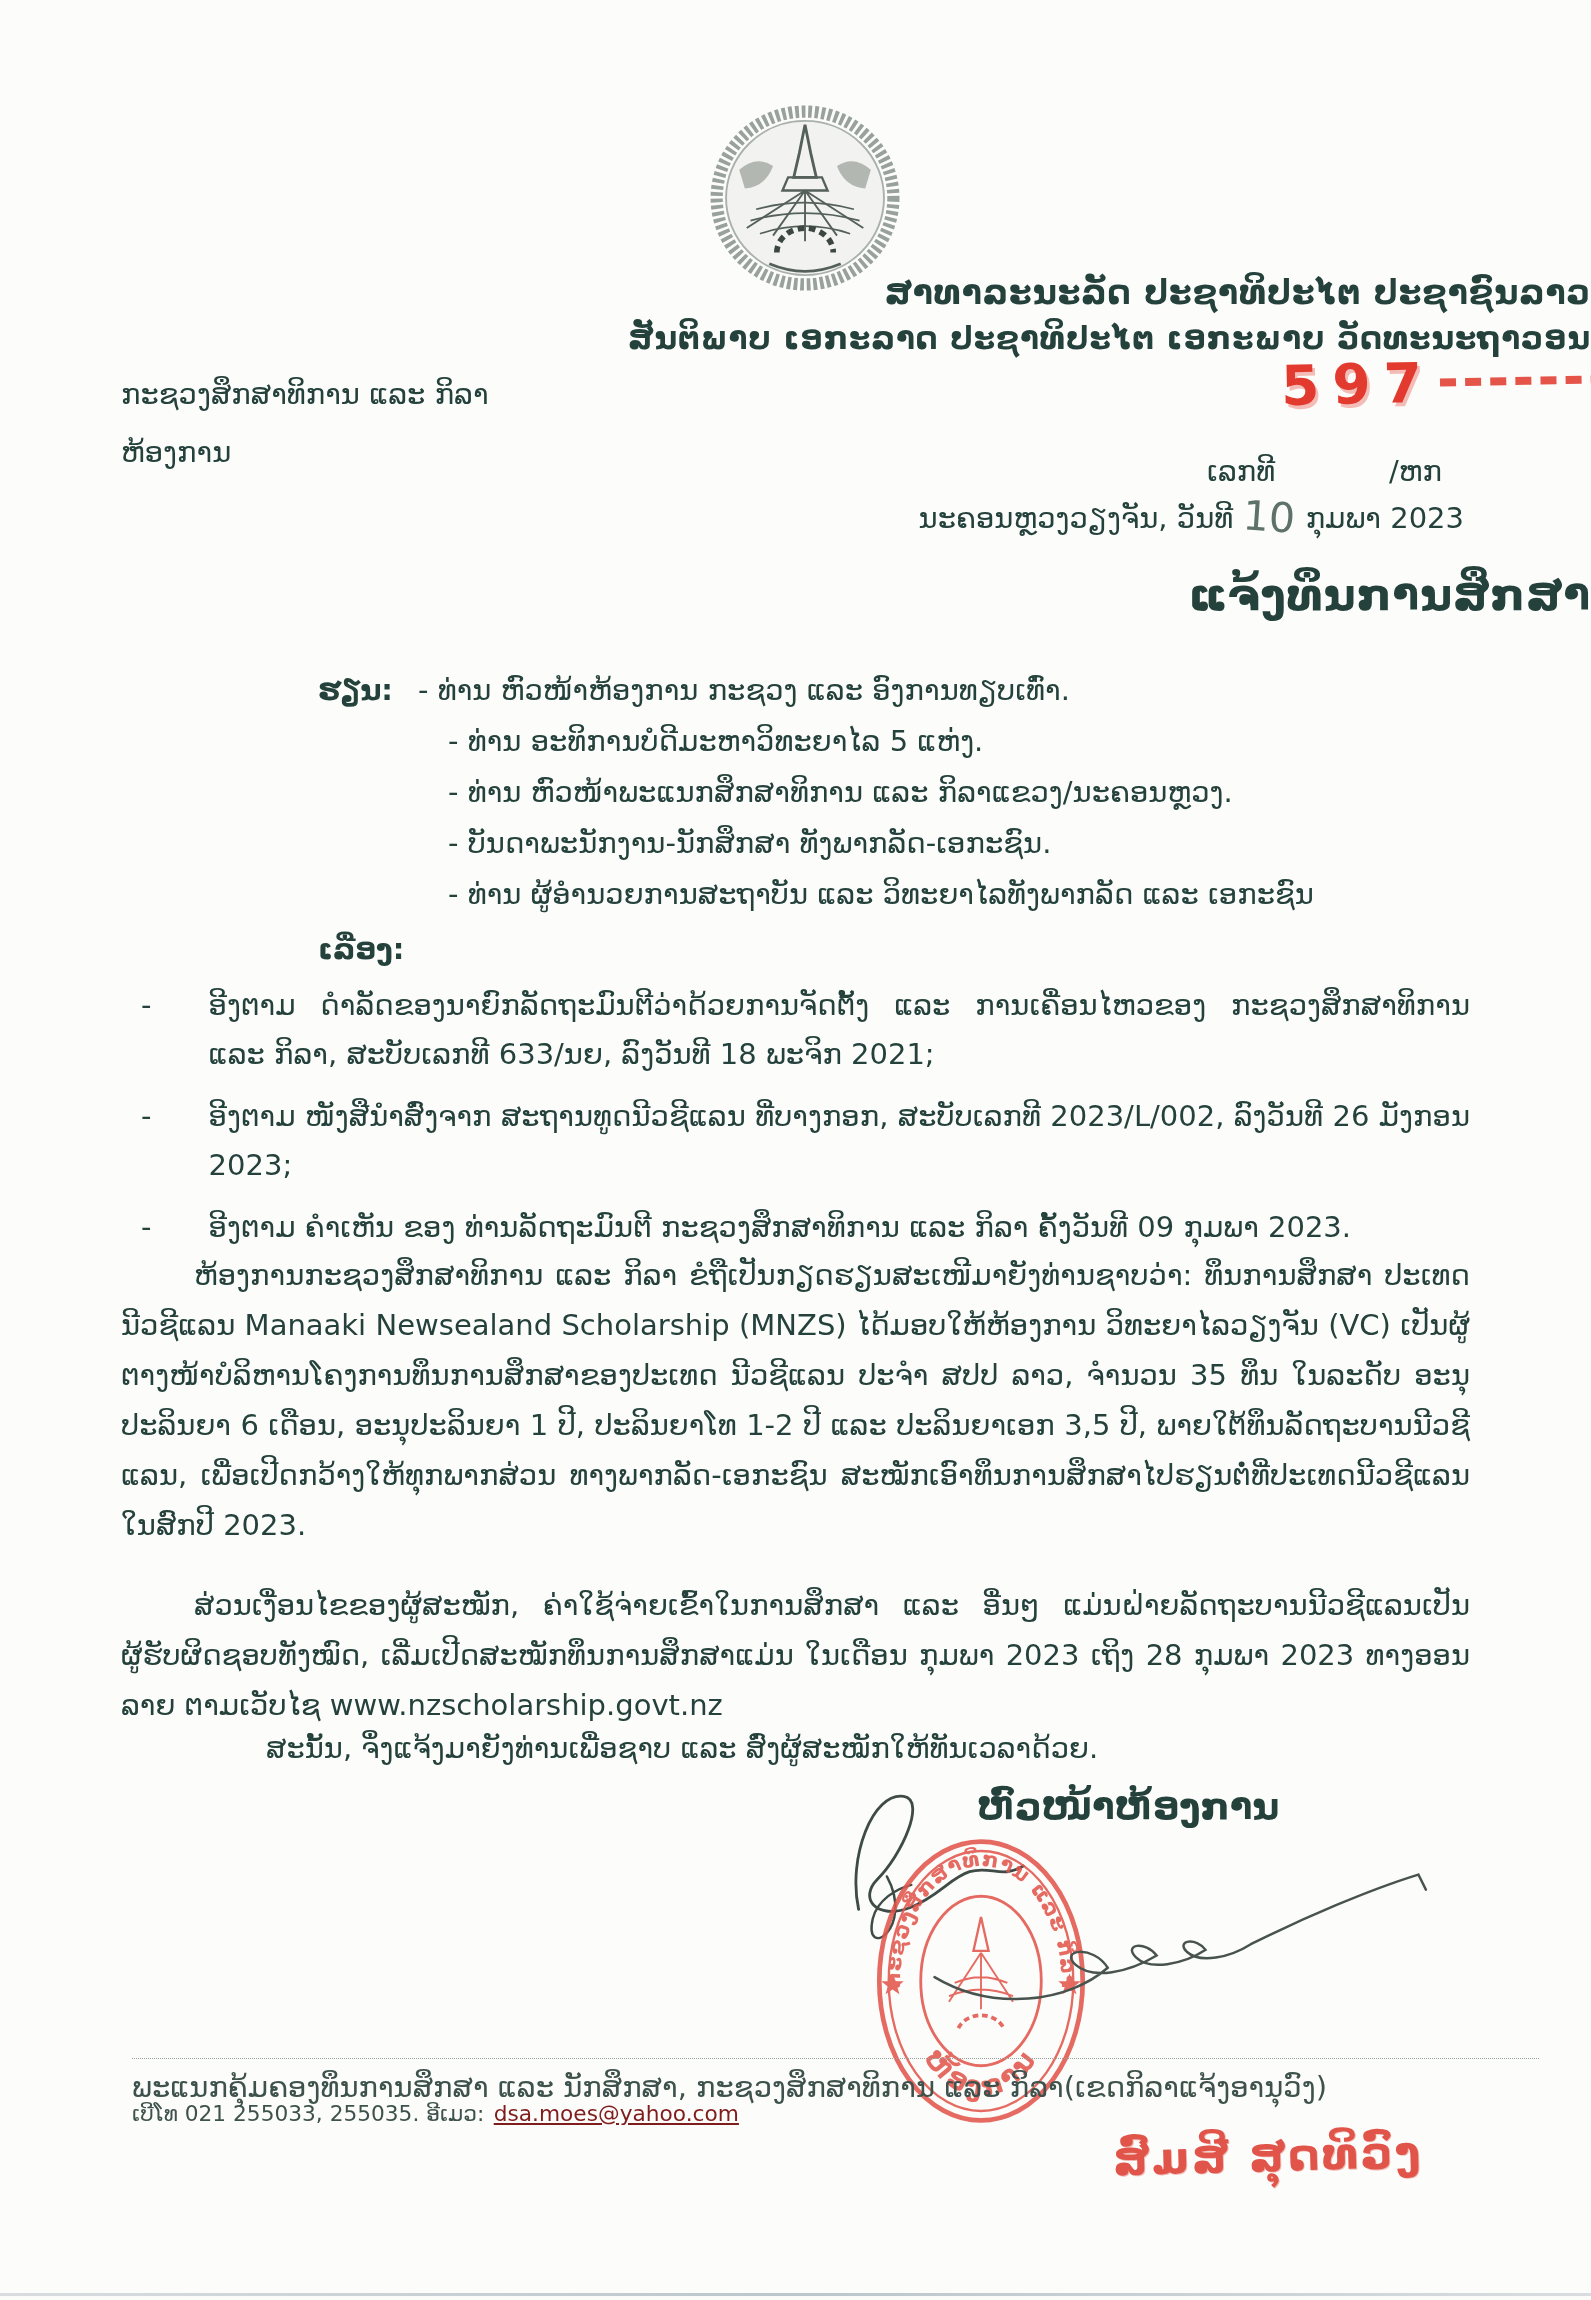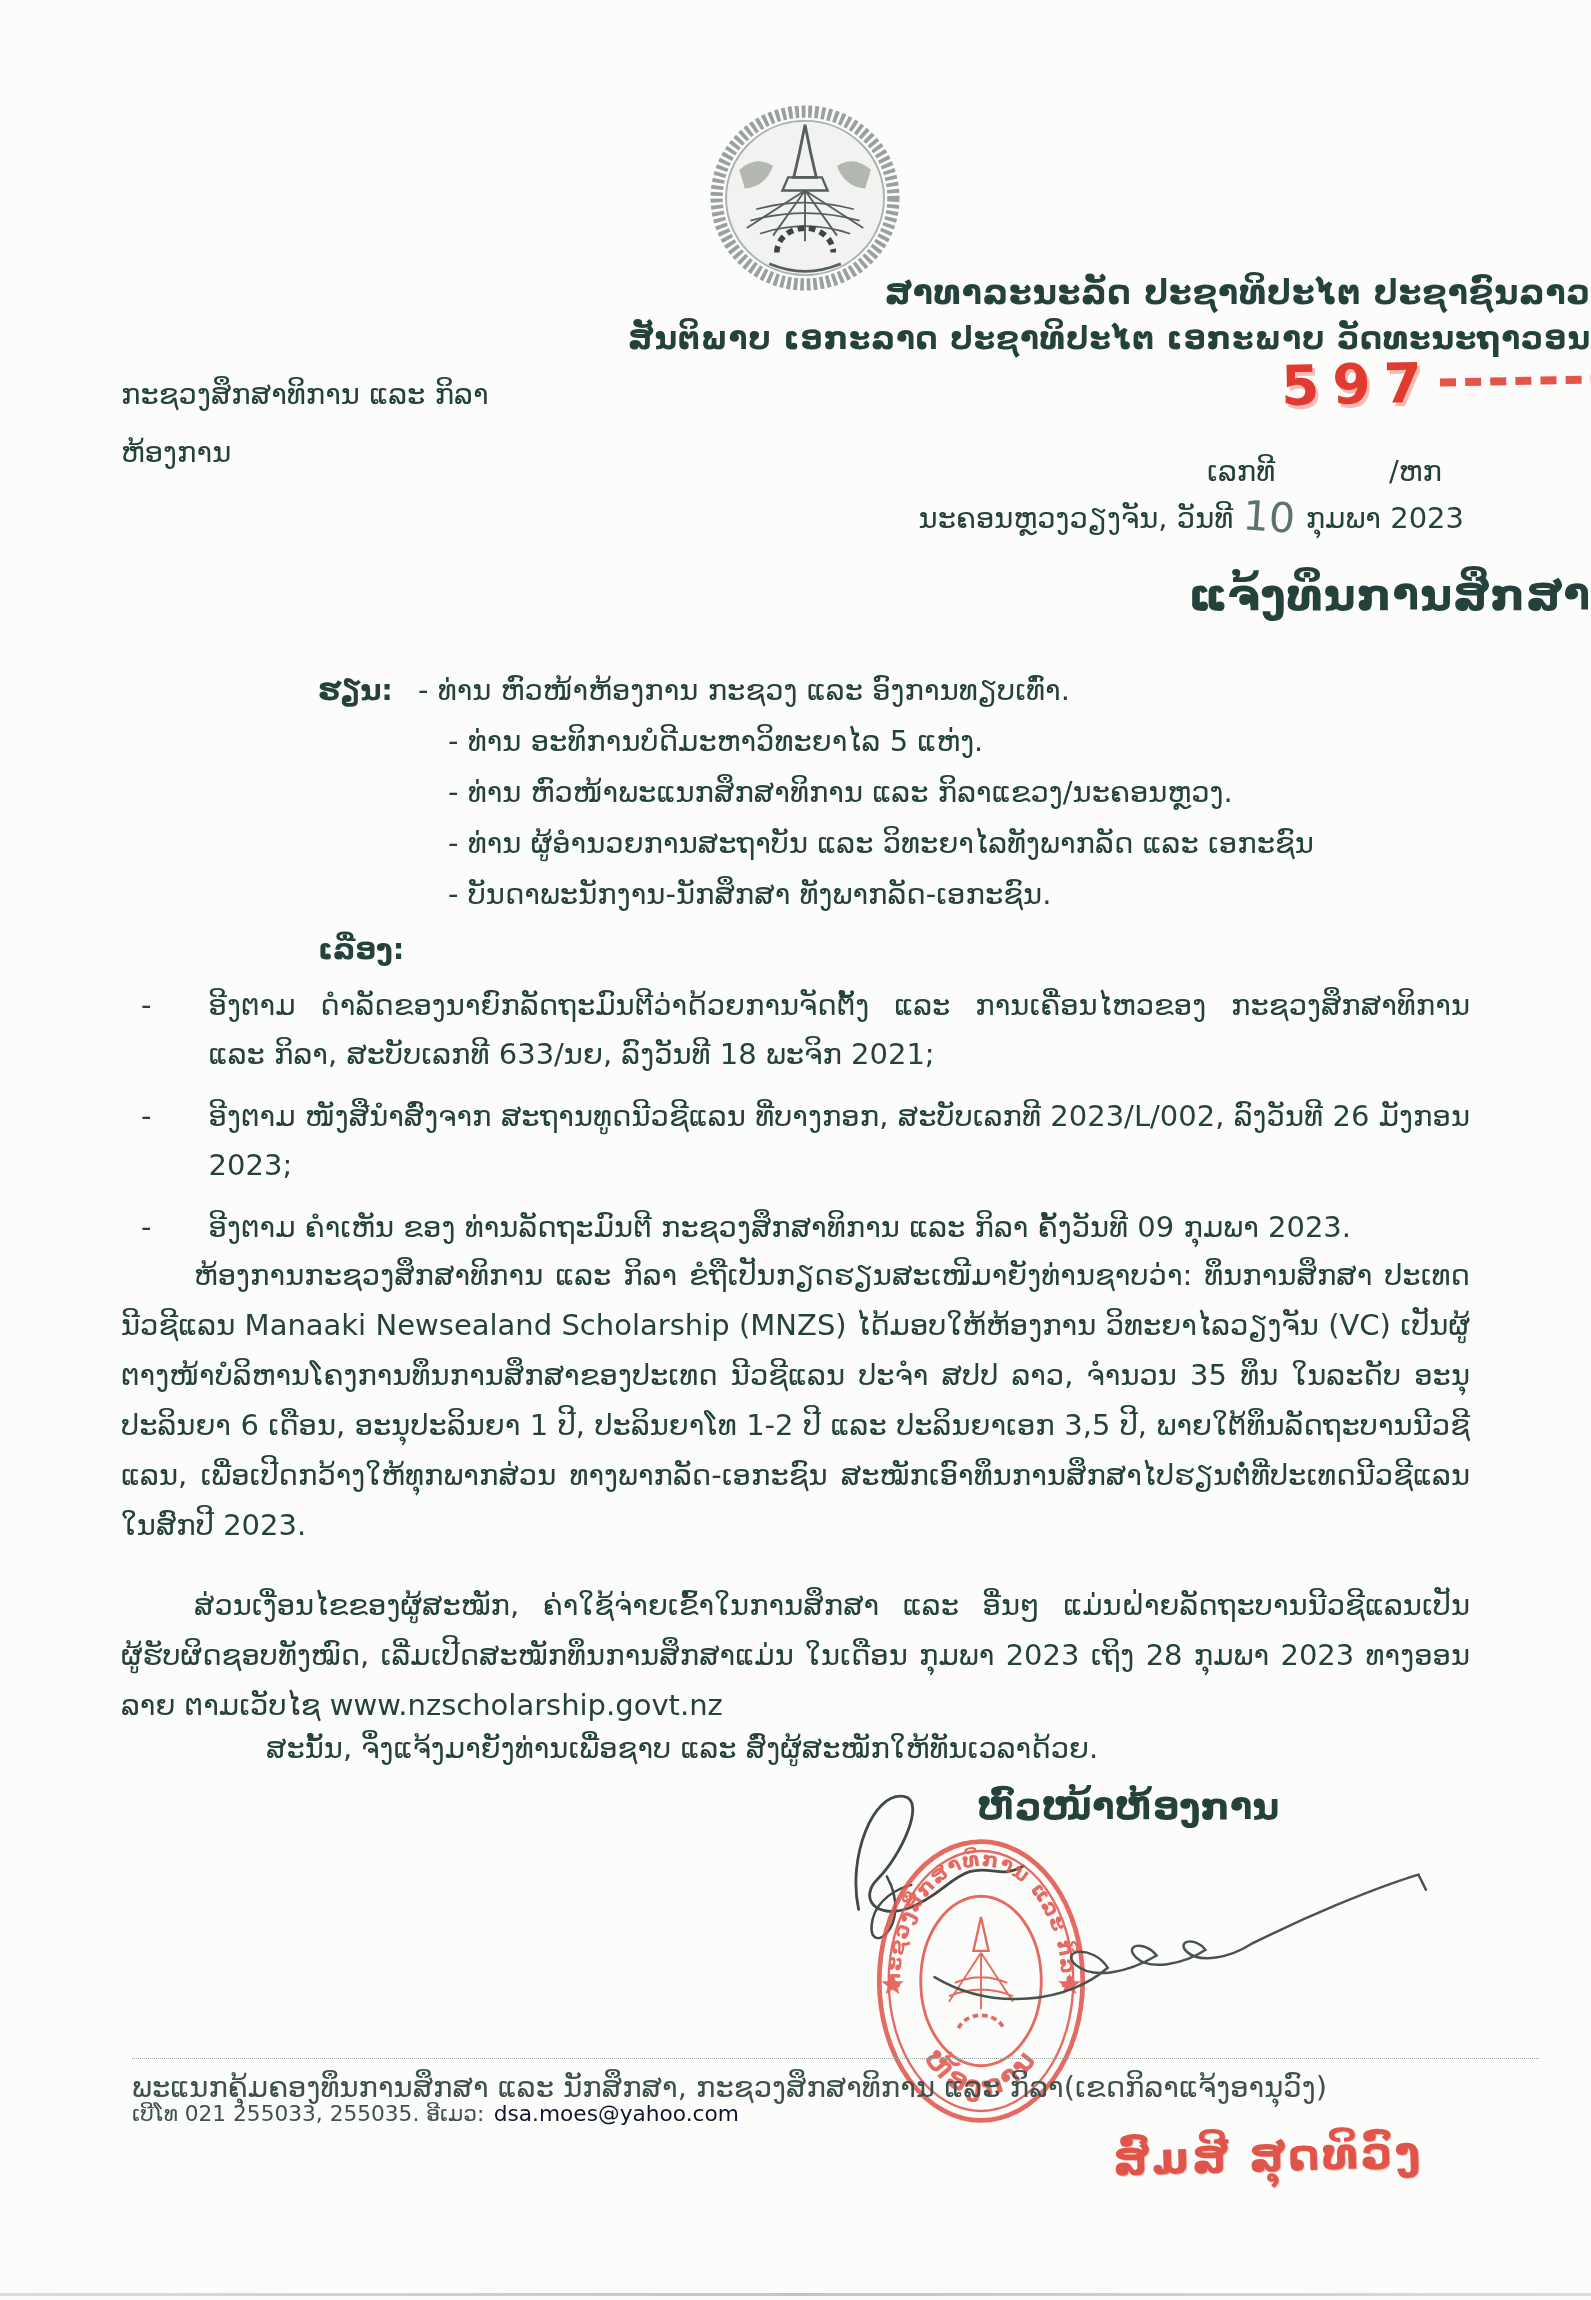--- a/index.html
+++ b/index.html
@@ -62,21 +62,21 @@
 
   .name-stamp{
     left:1113px;top:2130px;font-size:44px;font-weight:bold;color:#e0544a;
     letter-spacing:2.8px;transform:rotate(-1.5deg);
     text-shadow:0.9px 0.9px 0 rgba(224,84,74,.4);
   }
 
   .footer-divider{left:132px;right:52px;top:2058px;border-top:1.9px dotted #97a29d;}
   .footer1{left:132px;top:2070px;font-size:29px;color:#3e524d;}
   .footer2{left:132px;top:2101px;font-size:21.7px;color:#3e524d;display:flex;gap:9.4px;}
-  .email{color:#0f172a;cursor:pointer;}
+  .email{color:#7f1d1d;text-decoration:underline;cursor:pointer;}
 
   .scanline{left:0;right:0;bottom:3.8px;height:2.8px;background:linear-gradient(90deg,#c9cfd4,#9fb0b8,#c9cfd4);opacity:.7;}
 
   svg text{font-family:"DejaVu Sans", sans-serif;}
 </style>
 </head>
 <body>
 
 <div class="page">
 
@@ -121,22 +121,22 @@
 
   <div class="abs centered title">ແຈ້ງທຶນການສຶກສາ</div>
 
   <div class="abs to-block">
     <div class="to-row">
       <span class="to-label">ຮຽນ:</span>
       <span>- ທ່ານ ຫົວໜ້າຫ້ອງການ ກະຊວງ ແລະ ອົງການທຽບເທົ່າ.</span>
     </div>
     <div class="rcpt">- ທ່ານ ອະທິການບໍດີມະຫາວິທະຍາໄລ 5 ແຫ່ງ.</div>
     <div class="rcpt">- ທ່ານ ຫົວໜ້າພະແນກສຶກສາທິການ ແລະ ກິລາແຂວງ/ນະຄອນຫຼວງ.</div>
+    <div class="rcpt">- ບັນດາພະນັກງານ-ນັກສຶກສາ ທັງພາກລັດ-ເອກະຊົນ.</div>
     <div class="rcpt">- ທ່ານ ຜູ້ອຳນວຍການສະຖາບັນ ແລະ ວິທະຍາໄລທັງພາກລັດ ແລະ ເອກະຊົນ</div>
-    <div class="rcpt">- ບັນດາພະນັກງານ-ນັກສຶກສາ ທັງພາກລັດ-ເອກະຊົນ.</div>
   </div>
 
   <div class="abs subject-row">
     <span class="subj-label">ເລື່ອງ:</span>
   </div>
 
   <div class="abs refs">
     <div class="ref-row">
       <span class="ref-marker">-</span>
       <div class="ref-text">ອີງຕາມ ດຳລັດຂອງນາຍົກລັດຖະມົນຕີວ່າດ້ວຍການຈັດຕັ້ງ ແລະ ການເຄື່ອນໄຫວຂອງ ກະຊວງສຶກສາທິການ ແລະ ກິລາ, ສະບັບເລກທີ 633/ນຍ, ລົງວັນທີ 18 ພະຈິກ 2021;</div>

